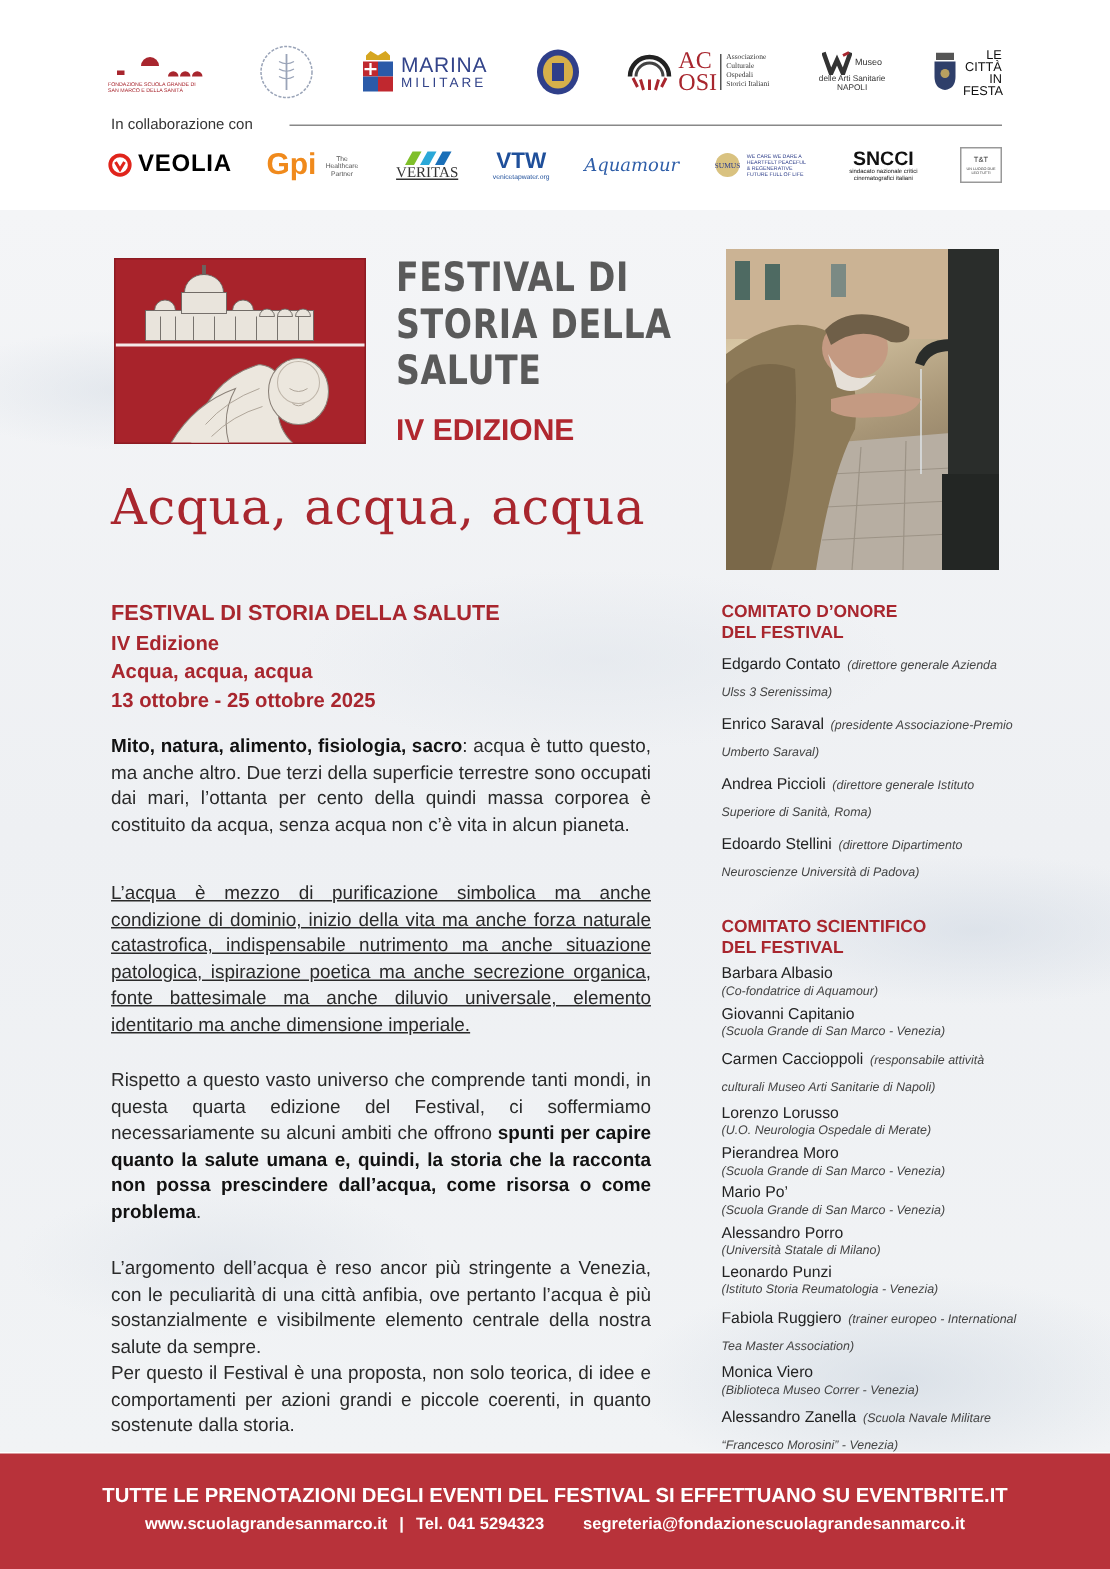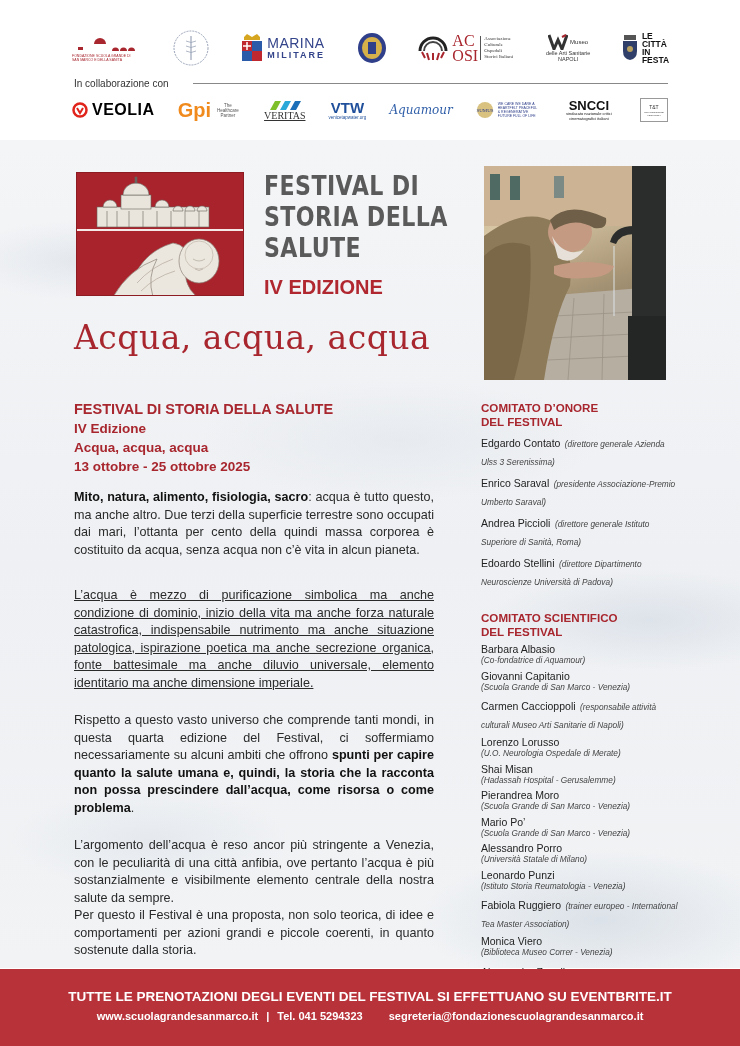--- a/index.html
+++ b/index.html
@@ -134,21 +134,21 @@
       <svg width="22" height="30" viewBox="0 0 22 30">
         <path d="M3 4 l3 -3 l5 3 l5 -3 l3 3 v3 h-16z" fill="#d6a620"></path>
         <rect x="1" y="8" width="10" height="10" fill="#c0282f"></rect>
         <rect x="11" y="8" width="10" height="10" fill="#2a5aa8"></rect>
         <rect x="1" y="18" width="10" height="10" fill="#2a5aa8"></rect>
         <rect x="11" y="18" width="10" height="10" fill="#c0282f"></rect>
         <path d="M6 9 v8 M2 13 h8" stroke="#fff" stroke-width="1.5"></path>
       </svg>
       <div style="display:flex;flex-direction:column;">
         <span style="font-size:14px;color:#33448a;letter-spacing:0.5px;line-height:14px;">MARINA</span>
-        <span style="font-size:9px;color:#33448a;letter-spacing:2px;font-weight:bold;line-height:11px;">MILITARE</span>
+        <span style="font-size:9px;color:#33448a;letter-spacing:2px;font-weight:normal;line-height:11px;">MILITARE</span>
       </div>
     </div>
 
     <div class="logo">
       <svg width="30" height="32" viewBox="0 0 30 32">
         <ellipse cx="15" cy="16" rx="14" ry="15" fill="#2f3f8a"></ellipse>
         <ellipse cx="15" cy="16" rx="10" ry="11" fill="#d6b04a"></ellipse>
         <rect x="11" y="10" width="8" height="12" fill="#2f3f8a"></rect>
       </svg>
     </div>
@@ -174,21 +174,21 @@
       <span style="font-size:5.5px;color:#333;">delle Arti Sanitarie</span>
       <span style="font-size:5.5px;color:#333;">NAPOLI</span>
     </div>
 
     <div class="logo">
       <svg width="16" height="26" viewBox="0 0 16 26">
         <rect x="2" y="0" width="12" height="5" fill="#555"></rect>
         <path d="M1 6 h14 v10 q0 8 -7 9 q-7 -1 -7 -9z" fill="#2f3f6a"></path>
         <circle cx="8" cy="14" r="3" fill="#b8a060"></circle>
       </svg>
-      <span style="font-size:8.5px;font-weight:bold;color:#111;width:26px;line-height:8px;text-align:left;">LE CITTÀ IN FESTA</span>
+      <span style="font-size:8.5px;font-weight:normal;color:#111;width:26px;line-height:8px;text-align:right;">LE CITTÀ IN FESTA</span>
     </div>
   </div>
 
   <div class="collab">
     <span>In collaborazione con</span>
     <span class="line"></span>
   </div>
 
   <div class="logo-row bottom">
     <div class="logo">
@@ -352,24 +352,20 @@
     <div class="member">
         <div class="name">Giovanni Capitanio</div>
         <div class="role">(Scuola Grande di San Marco - Venezia)</div>
       </div>
     <div class="member"><span class="name">Carmen Caccioppoli</span> <span class="role">(responsabile attività culturali Museo Arti Sanitarie di Napoli)</span></div>
     <div class="member">
         <div class="name">Lorenzo Lorusso</div>
         <div class="role">(U.O. Neurologia Ospedale di Merate)</div>
       </div>
     <div class="member">
-        <div class="name">Shai Misan</div>
-        <div class="role">(Hadassah Hospital - Gerusalemme)</div>
-      </div>
-    <div class="member">
         <div class="name">Pierandrea Moro</div>
         <div class="role">(Scuola Grande di San Marco - Venezia)</div>
       </div>
     <div class="member">
         <div class="name">Mario Po’</div>
         <div class="role">(Scuola Grande di San Marco - Venezia)</div>
       </div>
     <div class="member">
         <div class="name">Alessandro Porro</div>
         <div class="role">(Università Statale di Milano)</div>

